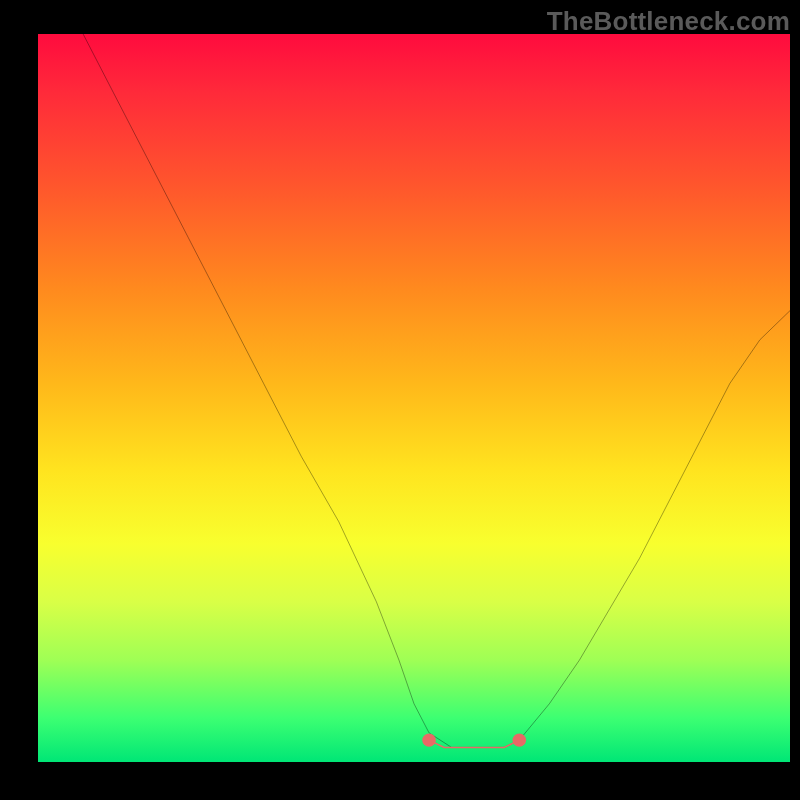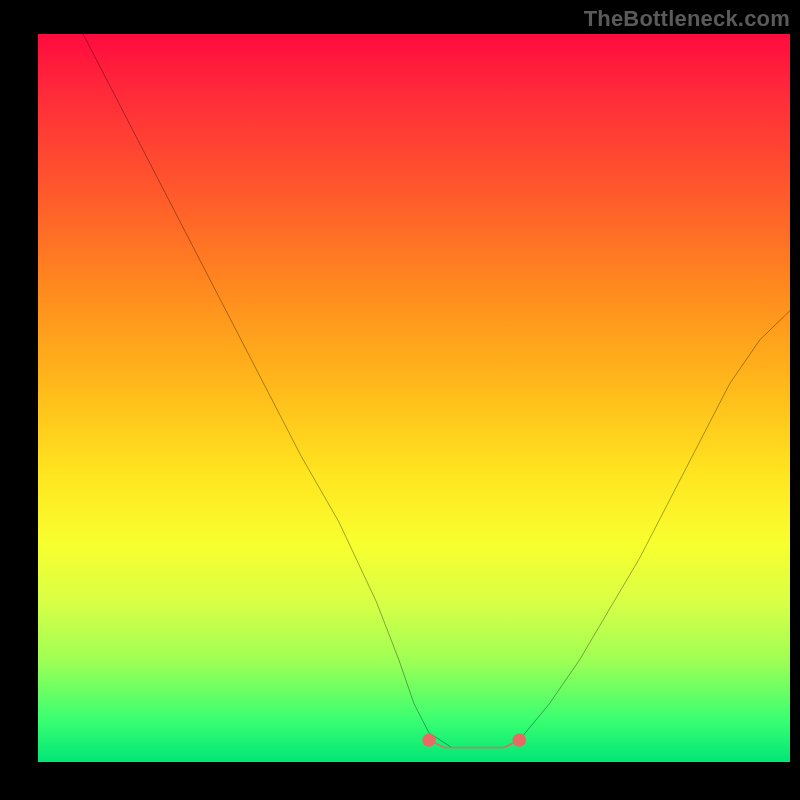--- a/index.html
+++ b/index.html
@@ -14,21 +14,21 @@
     position: relative;
     width: 800px;
     height: 800px;
     background: #000000;
   }
   .watermark {
     position: absolute;
     top: 6px;
     right: 10px;
     font-family: Arial, Helvetica, sans-serif;
-    font-size: 22px;
+    font-size: 26px;
     font-weight: 600;
     color: #5a5a5a;
     letter-spacing: 0.2px;
     z-index: 10;
   }
   
   .plot {
     position: absolute;
     left: 38px;
     top: 34px;

